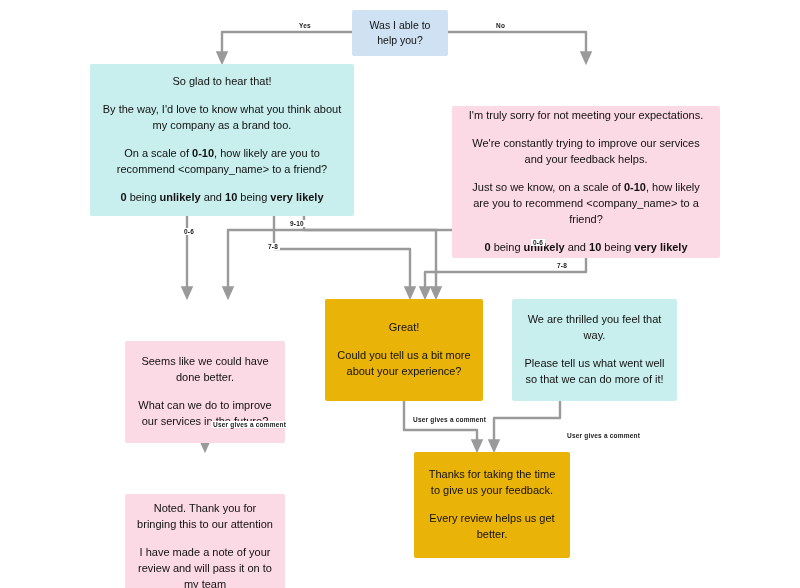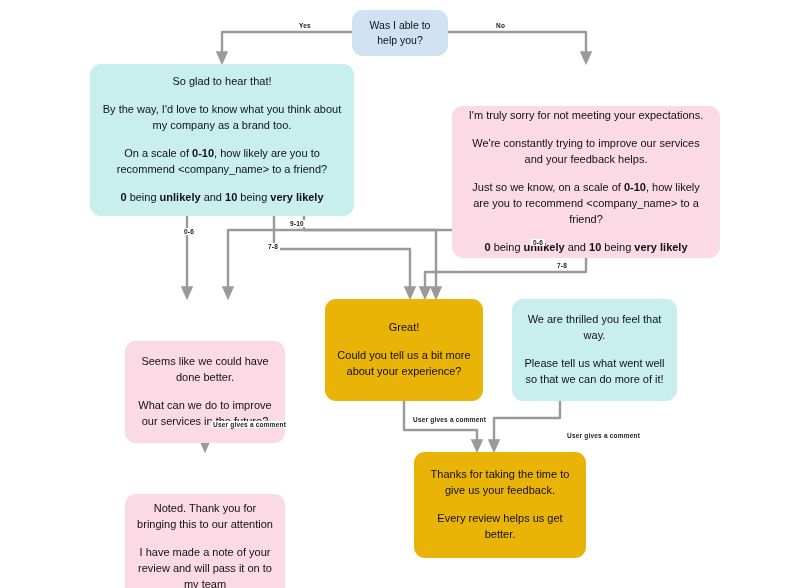--- a/index.html
+++ b/index.html
@@ -26,21 +26,21 @@
     position: absolute;
     left: 0;
     top: 0;
     width: 800px;
     height: 588px;
     pointer-events: none;
   }
   .node {
     position: absolute;
     box-sizing: border-box;
-    border-radius: 11px;
+    border-radius: 2px;
     display: flex;
     flex-direction: column;
     align-items: center;
     justify-content: center;
     text-align: center;
     padding: 10px 12px;
     font-size: 11px;
     line-height: 1.45;
     color: #111111;
   }
@@ -57,21 +57,21 @@
   .n-yellow{ background: #eab308; }
 
   
   #node-root        { left: 352px; top: 10px;  width: 96px;  height: 46px; font-size: 10.5px; }
   #node-glad        { left: 90px;  top: 64px;  width: 264px; height: 152px; }
   #node-sorry       { left: 452px; top: 64px;  width: 268px; height: 152px; }
   #node-better      { left: 125px; top: 299px; width: 160px; height: 102px; }
   #node-great       { left: 325px; top: 299px; width: 158px; height: 102px; }
   #node-thrilled    { left: 512px; top: 299px; width: 165px; height: 102px; text-align: center; }
   #node-noted       { left: 125px; top: 452px; width: 160px; height: 106px; }
-  #node-thanks      { left: 414px; top: 452px; width: 172px; height: 106px; }
+  #node-thanks      { left: 414px; top: 452px; width: 156px; height: 106px; }
 
   .edge-label {
     position: absolute;
     font-size: 6.5px;
     font-weight: bold;
     color: #1a1a1a;
     letter-spacing: 0.2px;
     white-space: nowrap;
     background: #ffffff;
     padding: 0 2px;

